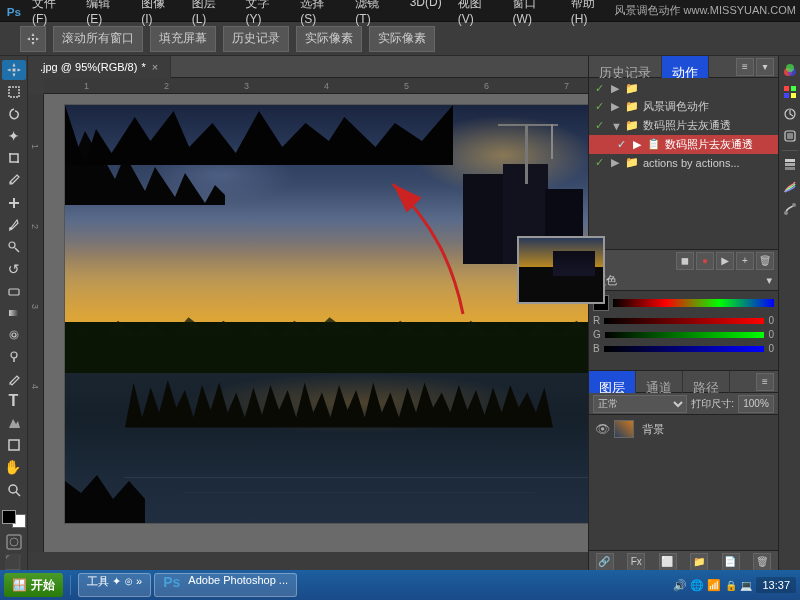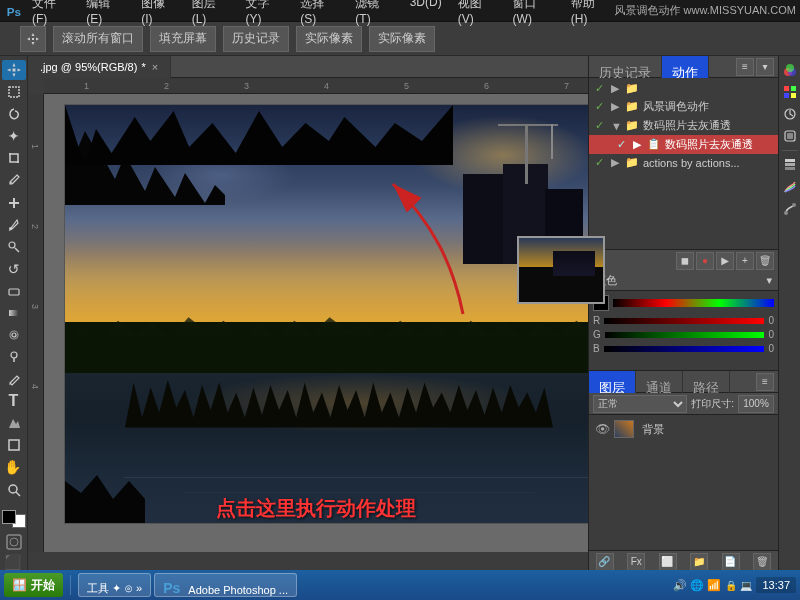--- a/index.html
+++ b/index.html
@@ -283,21 +283,21 @@
       display: flex; align-items: center;
       color: #fff; font-weight: bold; font-size: 12px;
       cursor: pointer;
     }
     .taskbar-item {
       height: 24px;
       background: rgba(255,255,255,0.15);
       border: 1px solid rgba(255,255,255,0.3);
       border-radius: 3px;
       padding: 0 8px;
-      display: flex; align-items: flex-end;
+      display: flex; align-items: flex-start;
       color: #fff; font-size: 11px;
       cursor: pointer;
       gap: 4px;
     }
     .taskbar-sep {
       width: 1px; height: 20px;
       background: rgba(255,255,255,0.2);
       margin: 0 4px;
     }
     .taskbar-right {
@@ -568,23 +568,20 @@
           <div style="position:absolute; top:5px; left:60px; right:100px; height:50px; background:#0a0a05; clip-path:polygon(0 100%, 2% 10%, 4% 80%, 6% 20%, 8% 70%, 10% 5%, 12% 60%, 14% 25%, 16% 80%, 18% 15%, 20% 65%, 22% 10%, 24% 70%, 26% 30%, 28% 80%, 30% 20%, 32% 75%, 34% 15%, 36% 65%, 38% 25%, 40% 80%, 42% 10%, 44% 70%, 46% 30%, 48% 80%, 50% 15%, 52% 65%, 54% 25%, 56% 80%, 58% 10%, 60% 70%, 62% 30%, 64% 80%, 66% 20%, 68% 70%, 70% 10%, 72% 60%, 74% 30%, 76% 70%, 78% 15%, 80% 65%, 82% 25%, 84% 75%, 86% 20%, 88% 70%, 90% 15%, 92% 60%, 94% 30%, 96% 70%, 98% 20%, 100% 100%);"></div>
 
           <div style="position:absolute; bottom:30%; left:10%; right:10%; height:1px; background:rgba(80,100,120,0.3);"></div>
           <div style="position:absolute; bottom:20%; left:20%; right:20%; height:1px; background:rgba(60,80,100,0.2);"></div>
         </div>
 
         <div style="position:absolute; bottom:0; left:0; width:80px; height:60px; background:#050505; clip-path:polygon(0 100%, 0 30%, 20% 50%, 40% 20%, 60% 60%, 80% 30%, 100% 60%, 100% 100%);"></div>
 
       </div>
 
-      <div style="position:absolute; bottom:30px; left:50%; transform:translateX(-50%); white-space:nowrap;">
-        <span class="annotation-text">点击这里执行动作处理</span>
-      </div>
 
       <svg id="red-arrow" style="position:absolute; top:70px; right:95px; width:120px; height:160px;" viewBox="0 0 120 160">
         <defs>
           <marker id="arrowhead" markerWidth="10" markerHeight="7" refX="10" refY="3.5" orient="auto">
             <polygon points="0 0, 10 3.5, 0 7" fill="#cc2222"></polygon>
           </marker>
         </defs>
         <path d="M 90 150 C 80 100 60 60 20 20" stroke="#cc2222" stroke-width="3" fill="none" marker-end="url(#arrowhead)"></path>
       </svg>
     </div>

